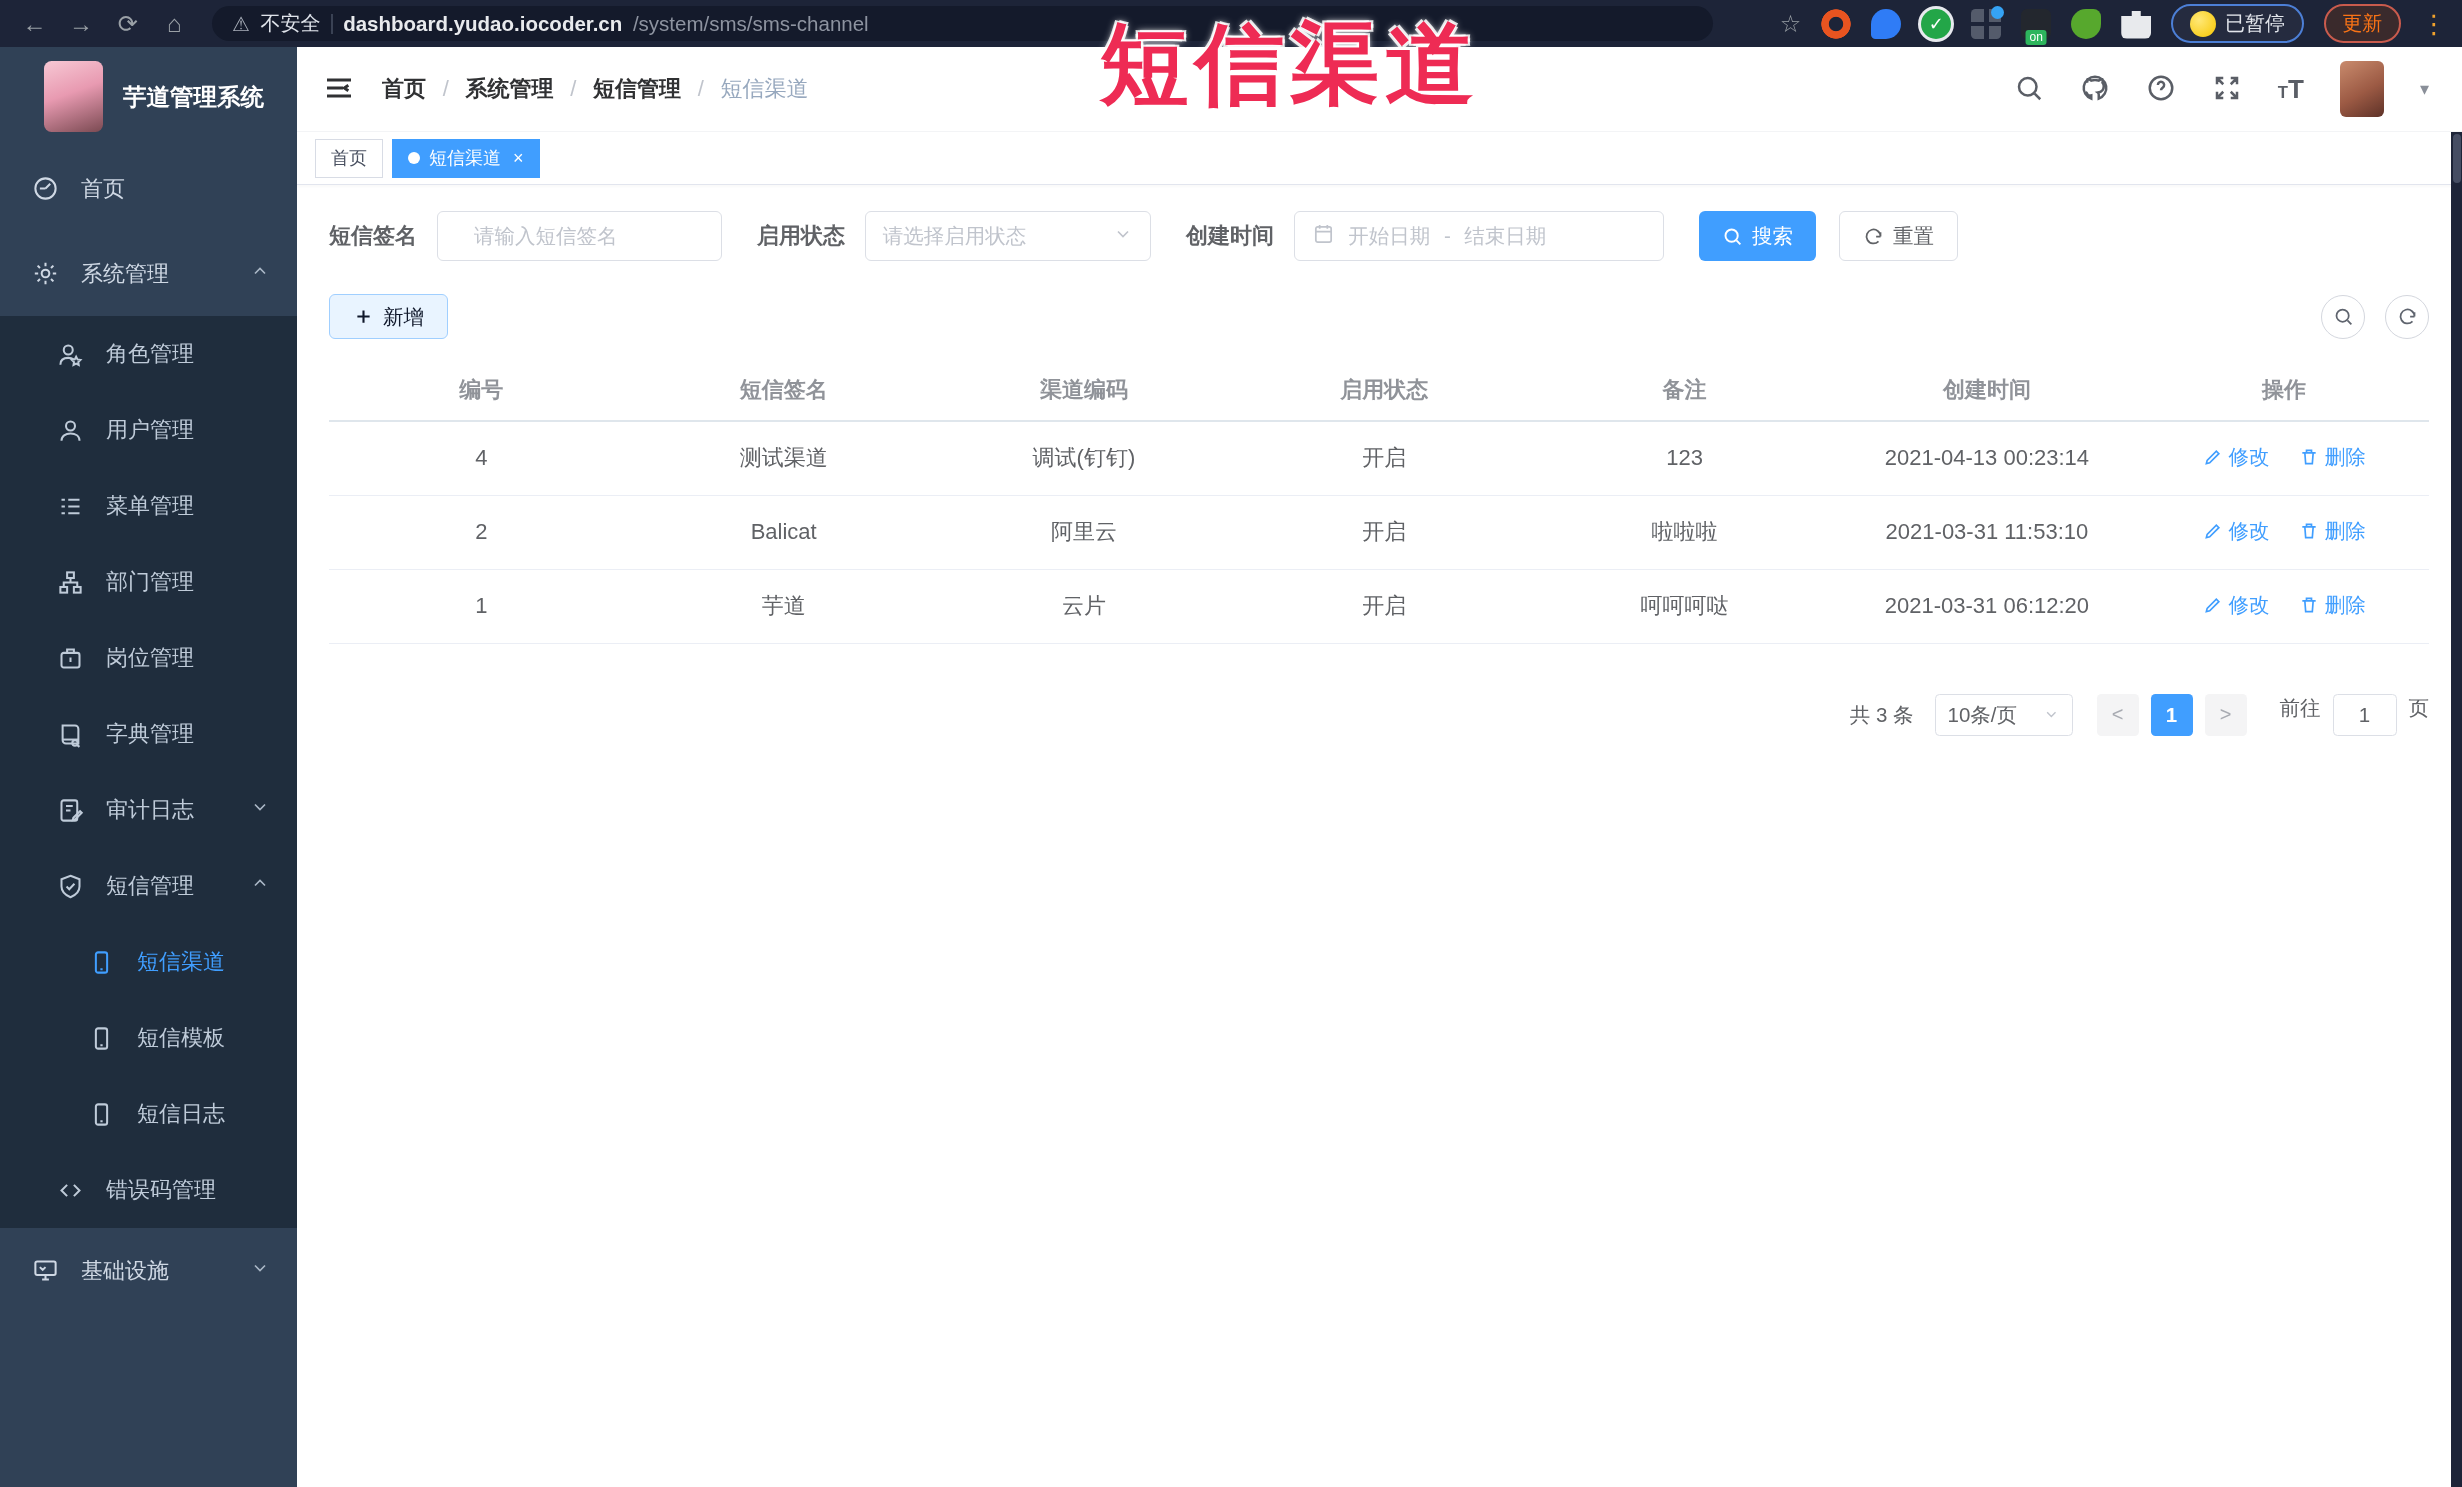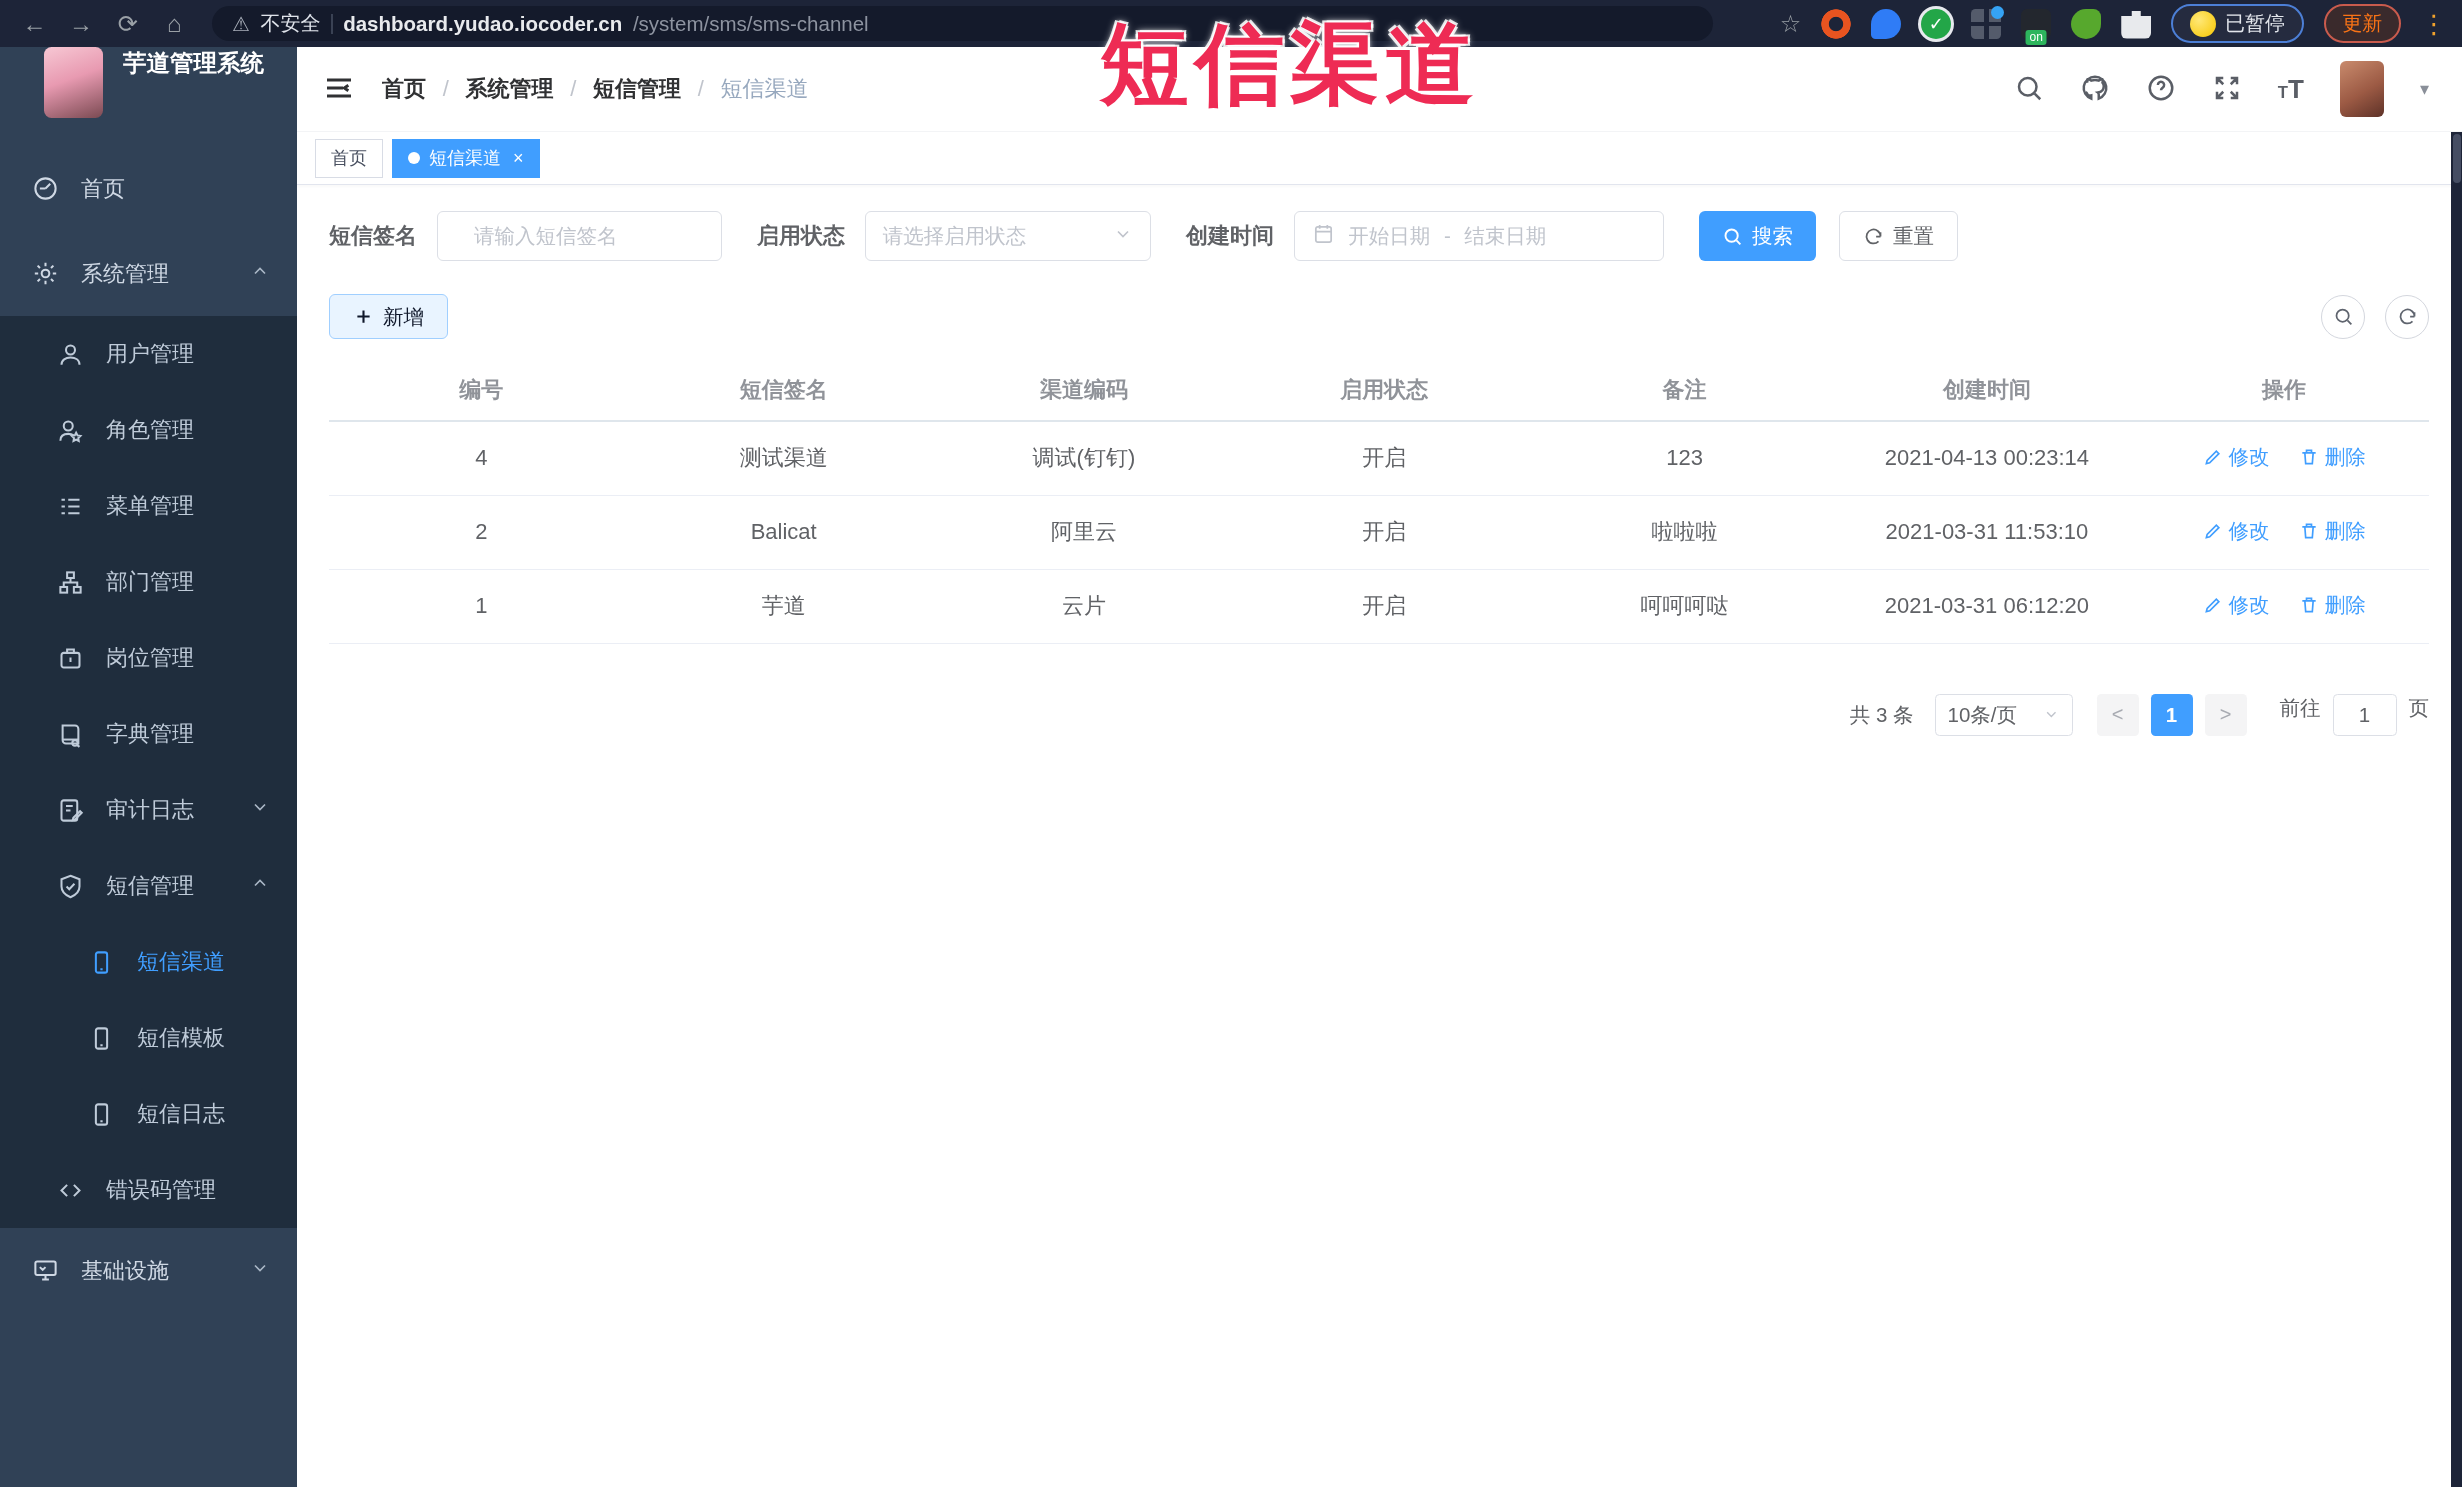--- a/index.html
+++ b/index.html
@@ -32,21 +32,21 @@
   .pill-paused{border:2.3px solid #4c7fd6;background:#252b3f;color:#e3e6ec}
   .emoji-dot{width:26px;height:26px;border-radius:50%;background:radial-gradient(circle at 35% 35%,#ffe877,#f7c600)}
   .pill-update{border:2.3px solid #c95b4d;background:#3a2a2c;color:#f97316}
   .bdots{color:#f0a12c;font-size:26px;letter-spacing:0;line-height:1}
 
   
   .app{display:flex;height:1441px}
 
   
   .sidebar{width:297px;flex-shrink:0;background:#304156;color:#bfcbd9;display:flex;flex-direction:column;overflow:hidden}
-  .logo-row{height:99px;display:flex;gap:20px;padding:0 0 0 44px;flex-shrink:0}
+  .logo-row{height:99px;display:flex;align-items:center;gap:20px;padding:0 0 0 44px;flex-shrink:0}
   .logo-img{width:59px;height:71px;border-radius:7.6px;background:linear-gradient(160deg,#f7c8d4 0%,#e89ab1 45%,#7b4a52 100%);flex-shrink:0}
   .logo-title{font-size:23.5px;font-weight:700;color:#fff;white-space:nowrap}
   .menu{flex:1;display:flex;flex-direction:column}
   .s-item{display:flex;align-items:center;font-size:22px;cursor:pointer;flex-shrink:0}
   .lv1{height:85px;padding:0 27px 0 30px;color:#cfd8e4}
   .lv2{height:76px;padding:0 27px 0 55px;color:#bfcbd9}
   .lv3{height:76px;padding:0 27px 0 86px;color:#bfcbd9}
   .submenu{background:#1f2d3d}
   .s-item .ico{width:30px;height:30px;display:flex;align-items:center;justify-content:center;margin-right:21px;flex-shrink:0;color:inherit}
   .s-item svg{width:27px;height:27px}
@@ -196,35 +196,35 @@
           <span class="s-label">系统管理</span>
           <span class="chev"><svg viewBox="0 0 24 24" fill="none" stroke="currentColor" stroke-width="2">
                 <path d="M6 15l6-6 6 6"></path>
               </svg></span>
         </div>
 
         <div class="submenu">
           <div class="s-item lv2">
             <span class="ico">
                 <svg viewBox="0 0 24 24" fill="none" stroke="currentColor" stroke-width="1.8">
-                  <circle cx="12" cy="8" r="4"></circle>
-                  <path d="M4 21c0-4.2 3.6-6.3 8-6.3s8 2.1 8 6.3"></path>
-                </svg>
-              </span>
-            <span class="s-label">用户管理</span>
-          </div>
-          <div class="s-item lv2">
-            <span class="ico">
-                <svg viewBox="0 0 24 24" fill="none" stroke="currentColor" stroke-width="1.8">
                   <circle cx="10" cy="8" r="4"></circle>
                   <path d="M3 21c0-4 3-6 7-6 2 0 3.6.5 4.8 1.3"></path>
                   <path d="M17 14l1.2 2.4 2.6.4-1.9 1.9.4 2.6-2.3-1.2-2.3 1.2.4-2.6-1.9-1.9 2.6-.4z"></path>
                 </svg>
               </span>
             <span class="s-label">角色管理</span>
+          </div>
+          <div class="s-item lv2">
+            <span class="ico">
+                <svg viewBox="0 0 24 24" fill="none" stroke="currentColor" stroke-width="1.8">
+                  <circle cx="12" cy="8" r="4"></circle>
+                  <path d="M4 21c0-4.2 3.6-6.3 8-6.3s8 2.1 8 6.3"></path>
+                </svg>
+              </span>
+            <span class="s-label">用户管理</span>
           </div>
           <div class="s-item lv2">
             <span class="ico">
                 <svg viewBox="0 0 24 24" fill="none" stroke="currentColor" stroke-width="1.8">
                   <path d="M4 6h3M4 12h3M4 18h3M10 6h10M10 12h10M10 18h10"></path>
                 </svg>
               </span>
             <span class="s-label">菜单管理</span>
           </div>
           <div class="s-item lv2">

